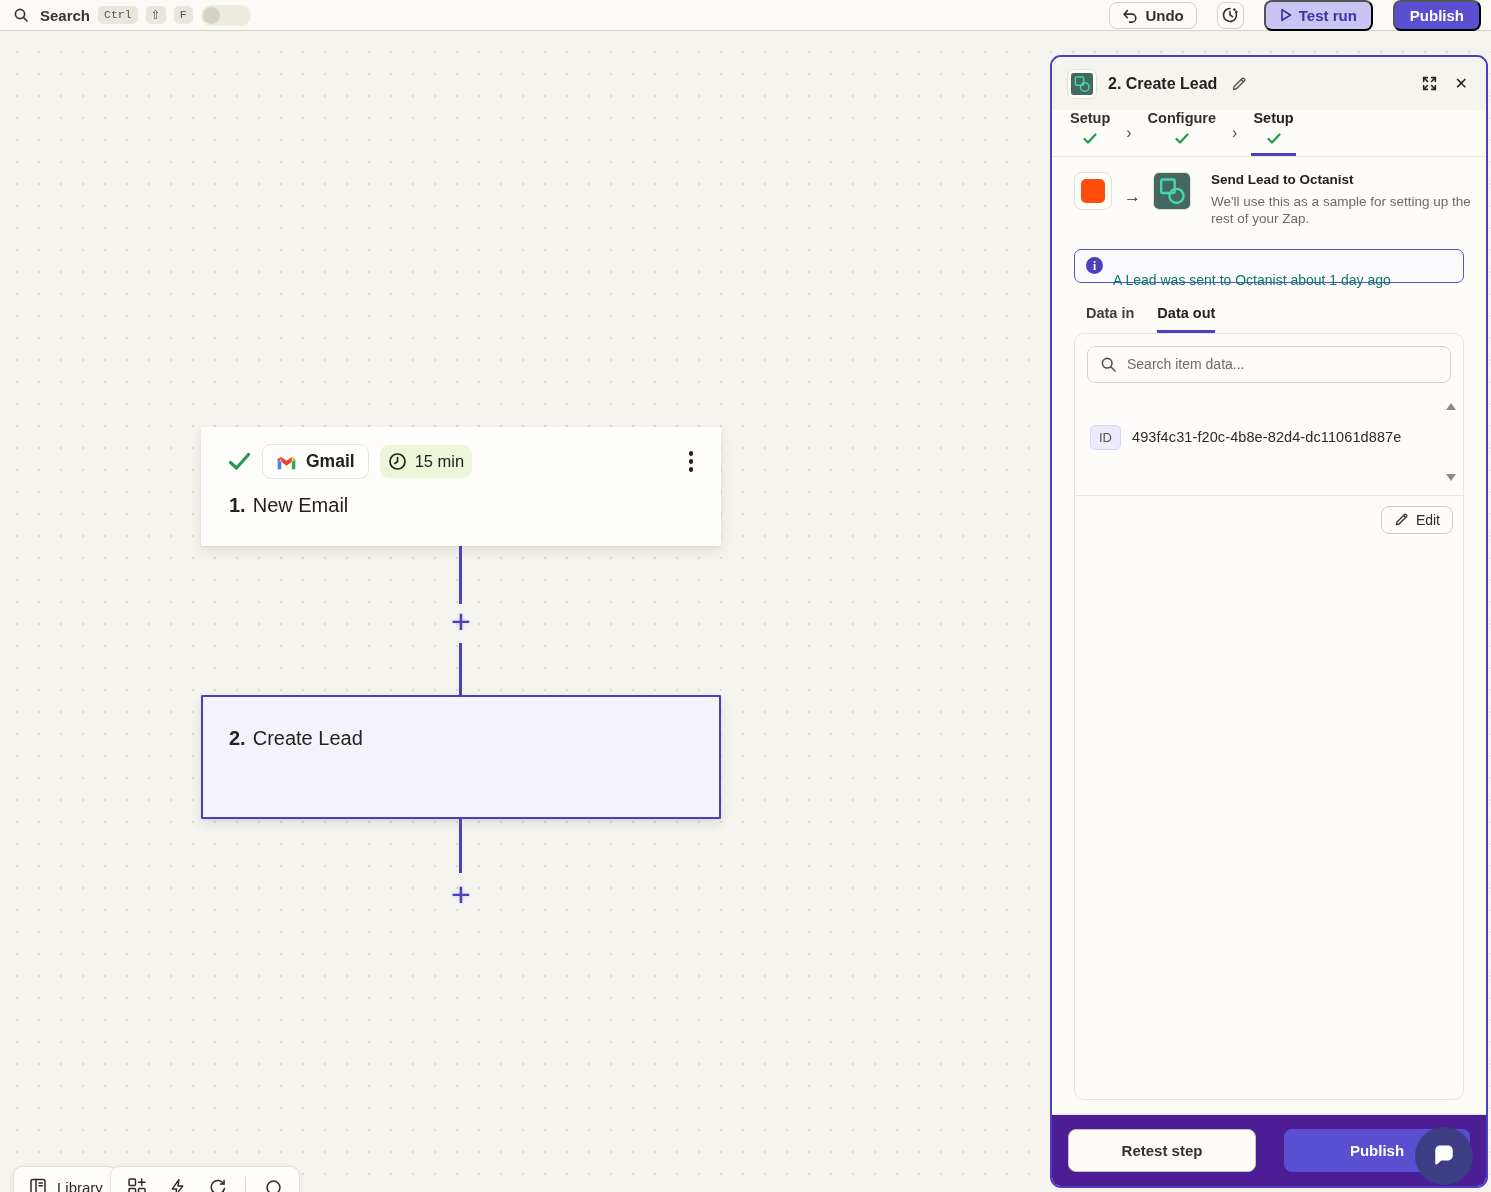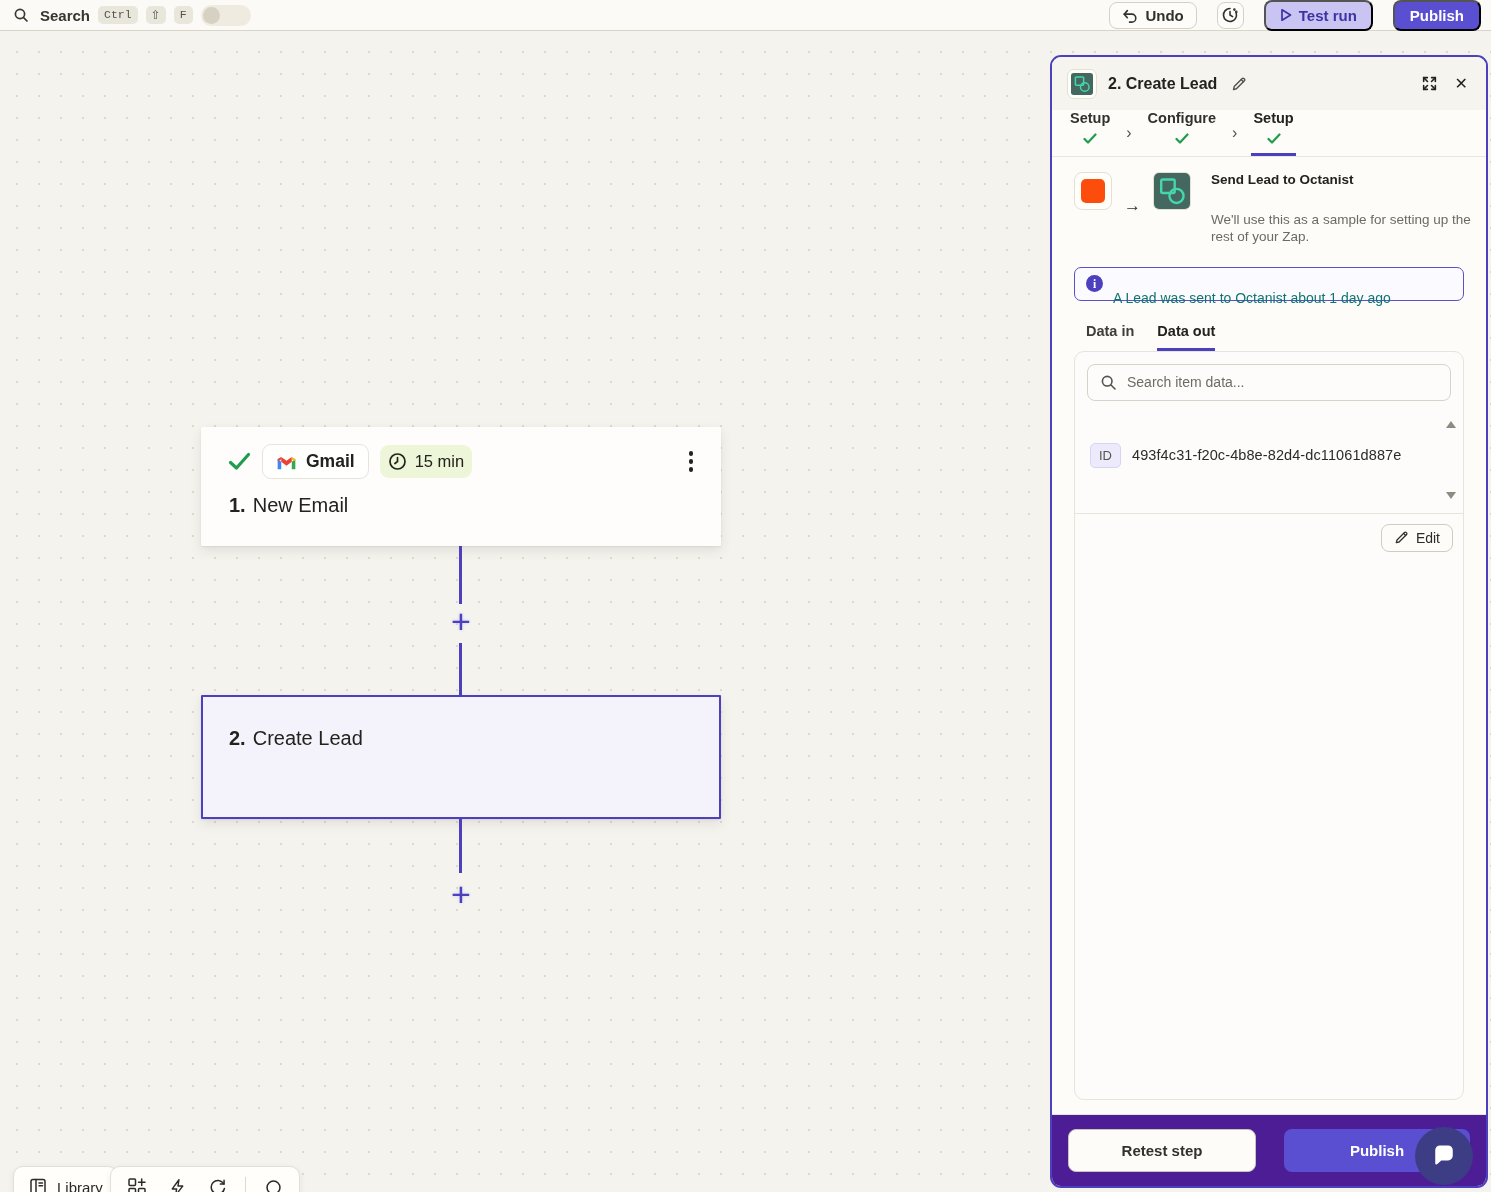--- a/index.html
+++ b/index.html
@@ -110,21 +110,21 @@
   .sample-chip {
     width:38px; height:38px; border-radius:8px; background:#fffef9;
     border:1px solid #e3e0d6; display:flex; align-items:center; justify-content:center; flex:none;
   }
   .orange-sq { width:24px; height:24px; border-radius:5px; background:#fc4d0d; }
   .sample-arrow { color:#33312c; font-size:17px; align-self:center; margin-top:-6px; }
   .teal-chip { width:38px; height:38px; border-radius:6px; overflow:hidden; flex:none;
                border:1px solid #e3e0d6; }
   .sample-text { margin-left:8px; }
   .sample-heading { font-size:13.5px; font-weight:700; color:#23221e; }
-  .sample-desc { margin-top:24px; font-size:13.5px; color:#6e6a62; line-height:1.28; width:280px; }
+  .sample-desc { margin-top:6px; font-size:13.5px; color:#6e6a62; line-height:1.28; width:280px; }
   .banner {
     margin-top:21px; height:34px; border:1.5px solid #5a50c8; border-radius:7px;
     background:#fbfafe; display:flex; align-items:center; gap:10px; padding:0 11px;
     flex:none;
   }
   .info-dot {
     width:17px; height:17px; border-radius:50%; background:#4c40bf; color:#fff;
     font-size:11.5px; font-weight:700; display:flex; align-items:center; justify-content:center;
     font-family:"Liberation Serif", serif; flex:none;
   }

